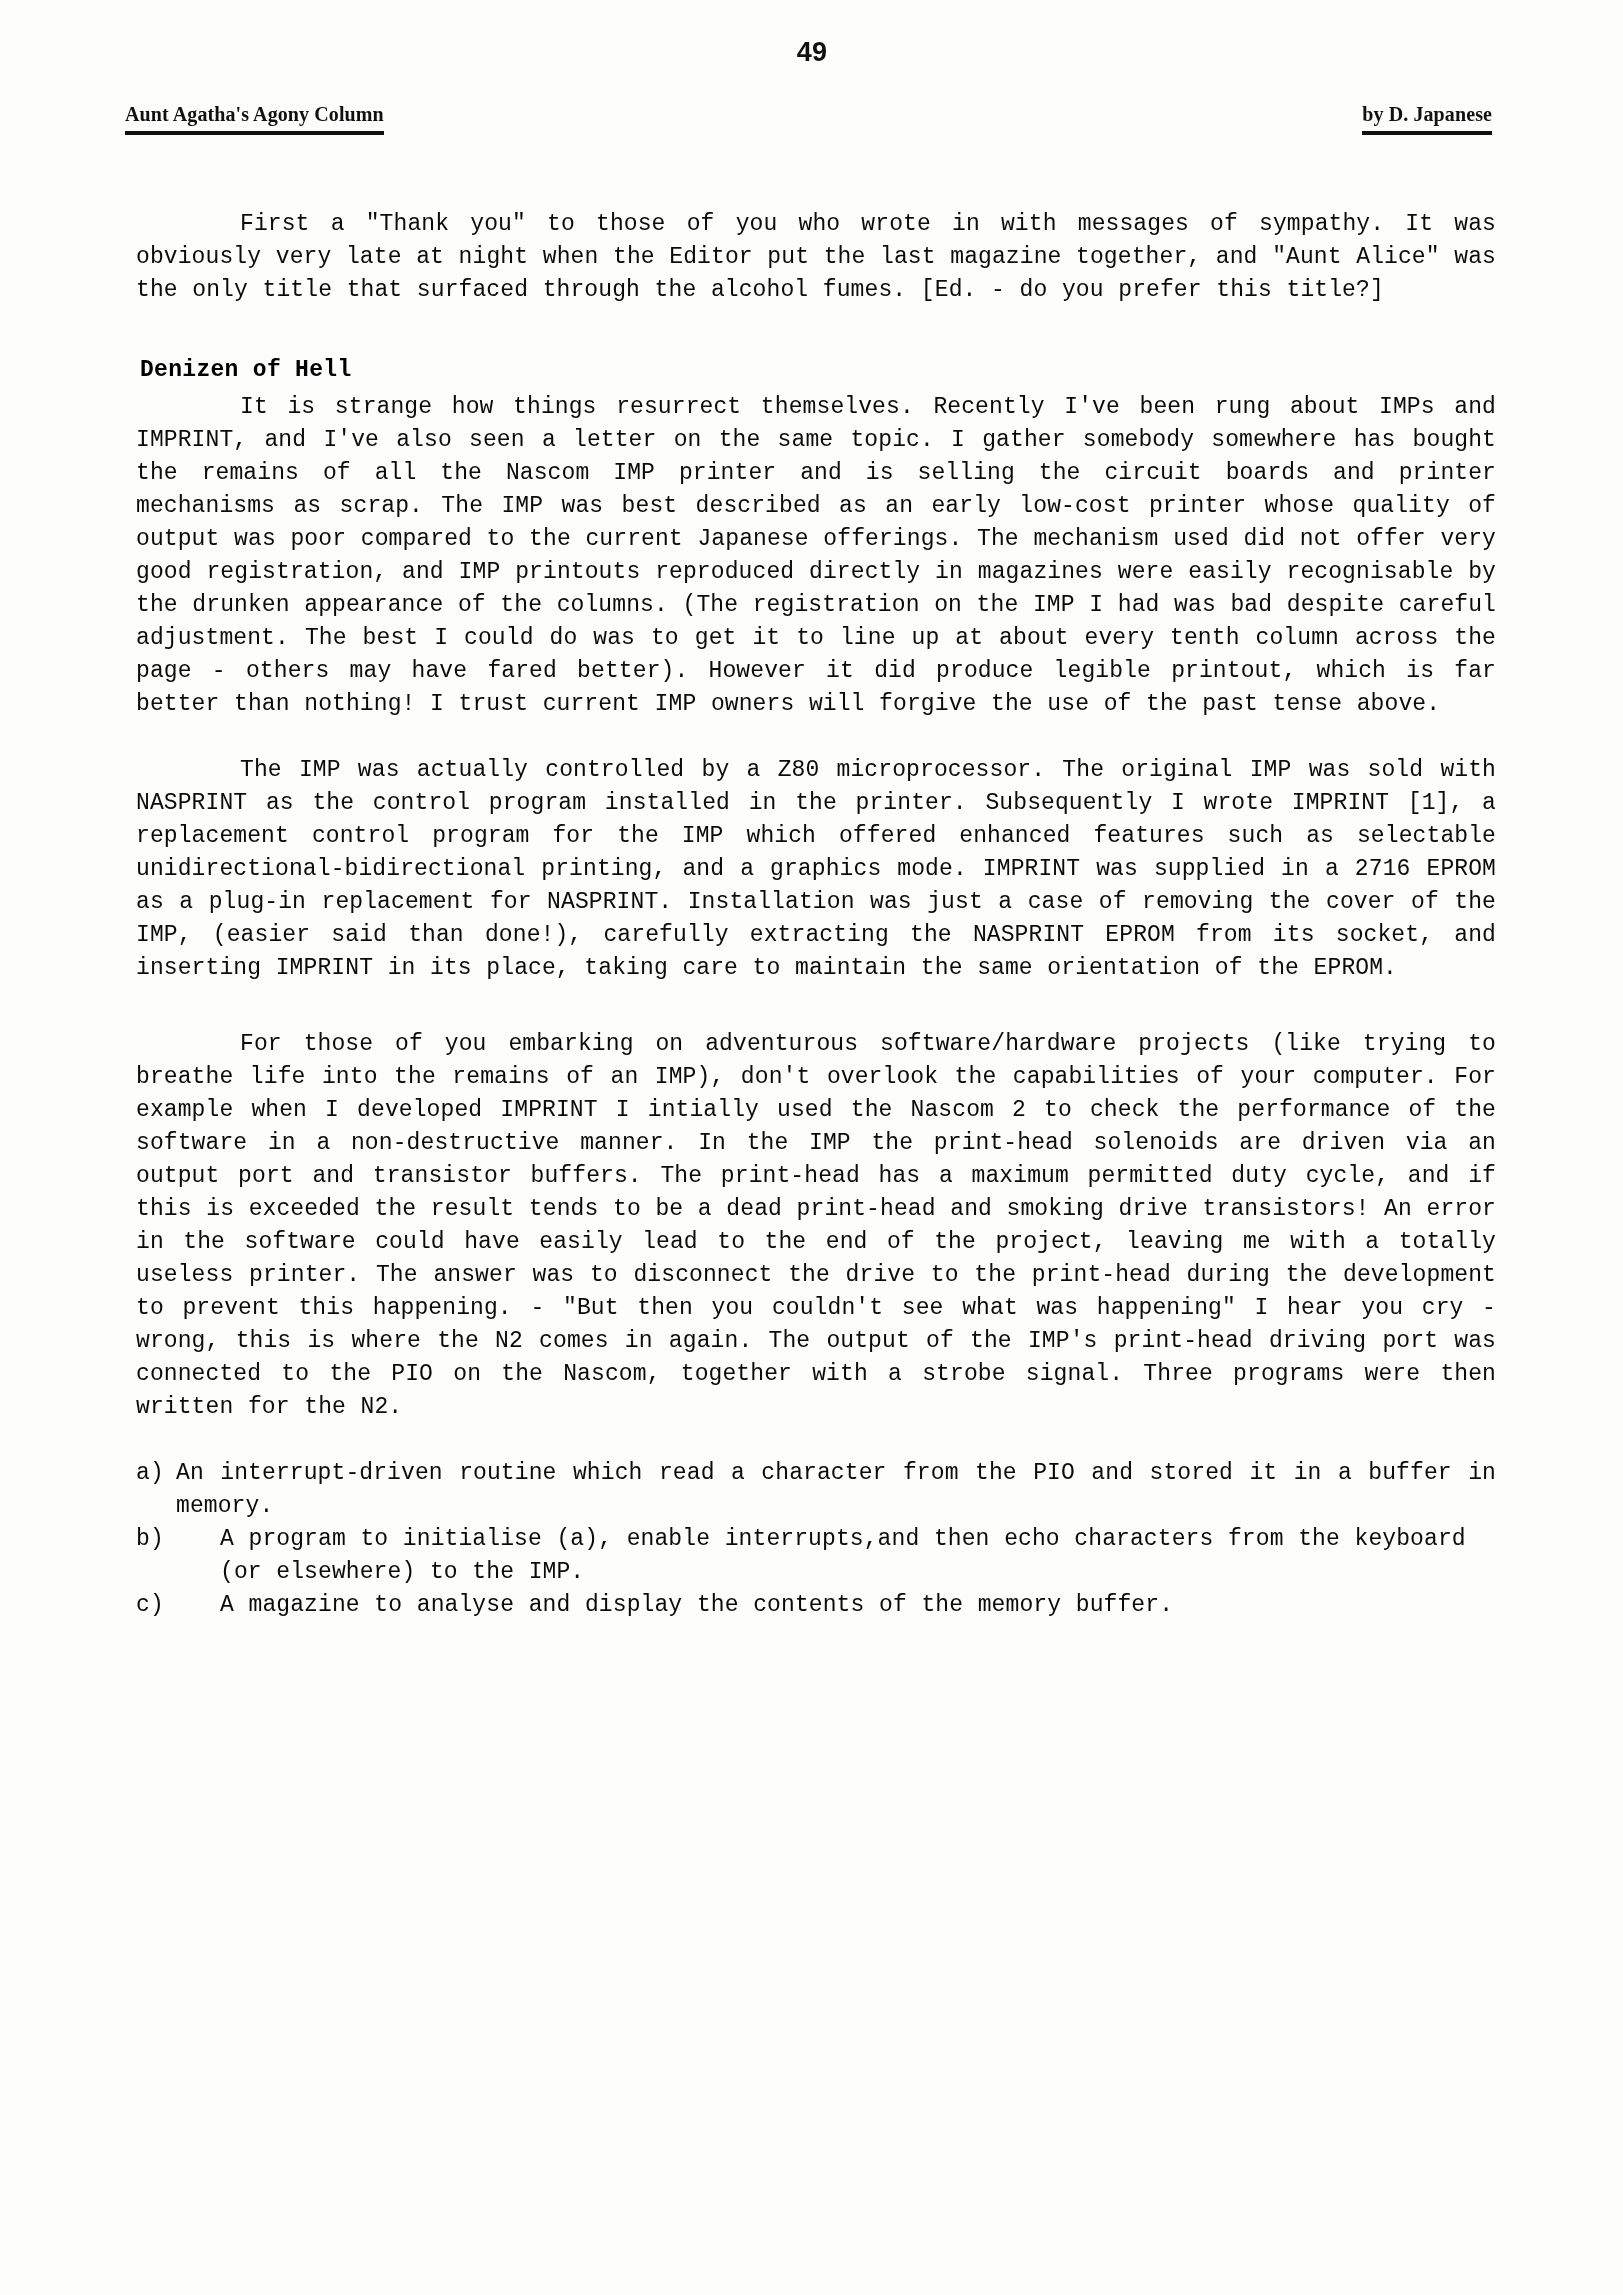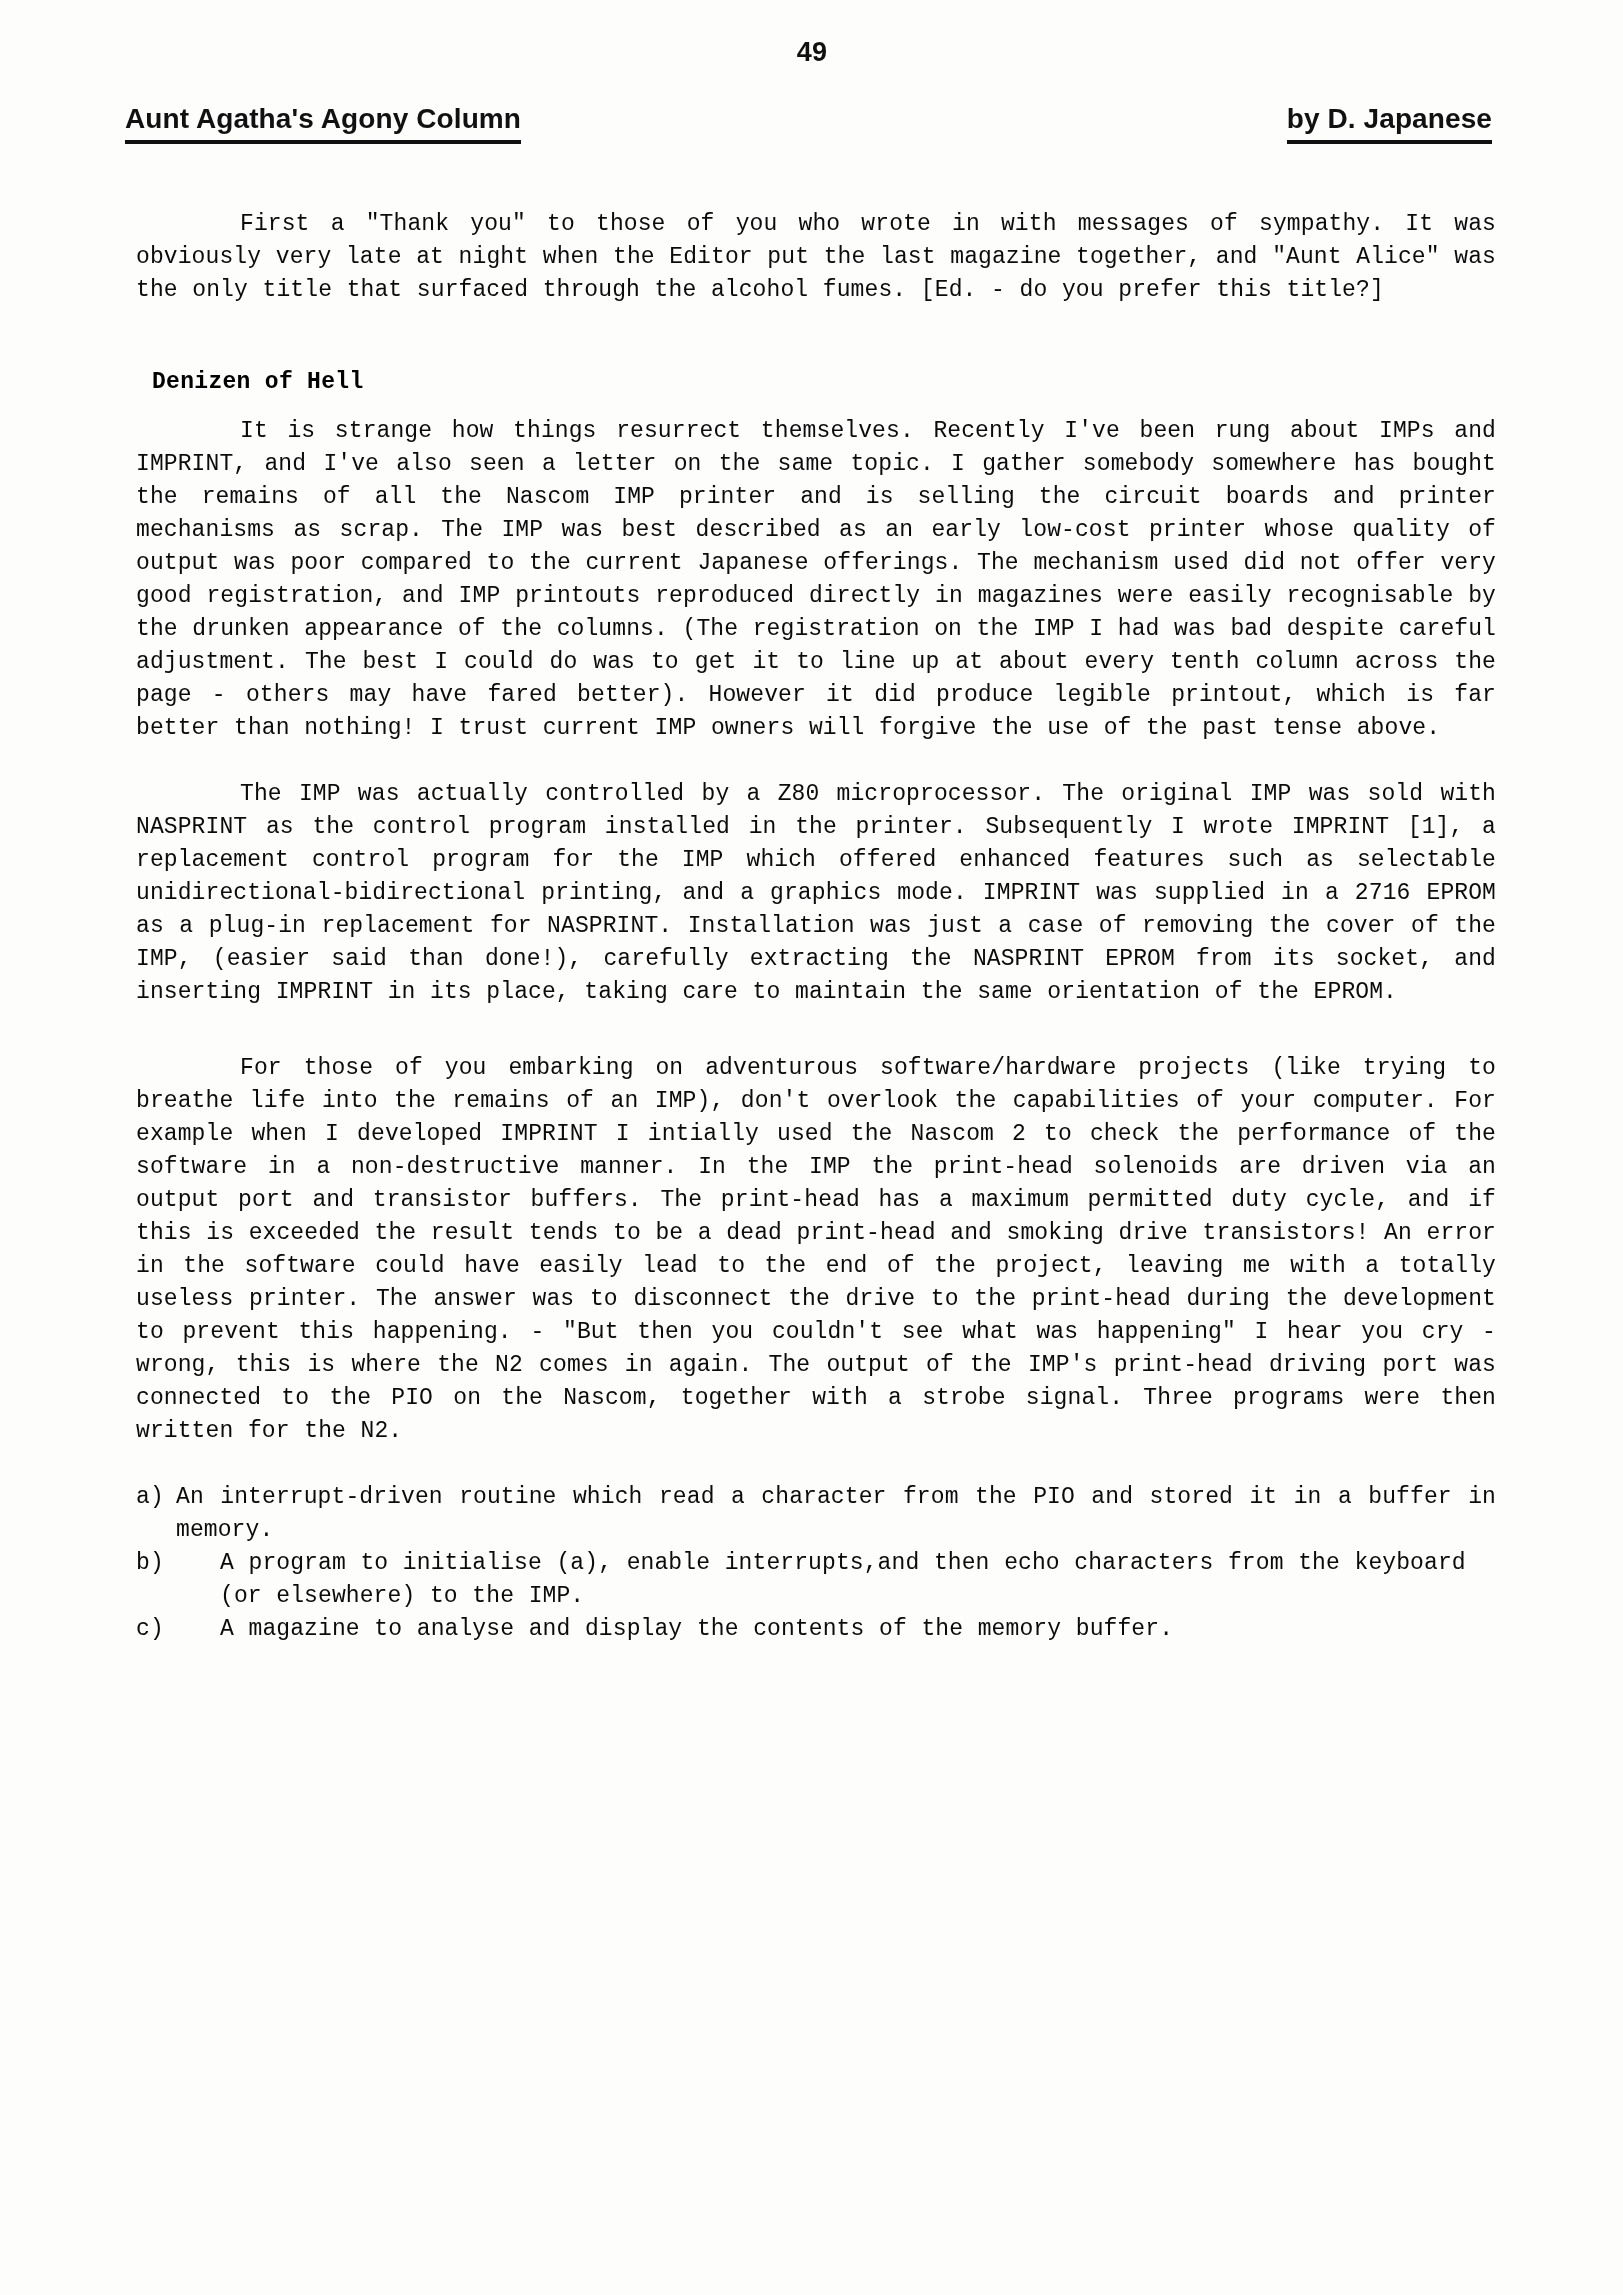--- a/index.html
+++ b/index.html
@@ -37,23 +37,23 @@
     position: absolute;
     top: 104px;
     left: 125px;
     width: 1367px;
     display: flex;
     justify-content: space-between;
     align-items: flex-end;
   }
   .masthead-title,
   .masthead-byline {
-    font-family: Liberation Sans, sans-serif;
+    font-family: Liberation Serif, serif;
     font-weight: 700;
-    font-size: 28px;
+    font-size: 20px;
     line-height: 1.05;
     letter-spacing: 0.1px;
     color: #111;
     white-space: nowrap;
     padding-bottom: 6.2px;
     border-bottom: 4.2px solid #111;
   }
 
   
   .body-block {
@@ -72,21 +72,21 @@
     letter-spacing: 0.1px;
     word-spacing: 0.7px;
     text-indent: 104px;
     color: #0b0b0b;
   }
 
   .gap-para   { height: 33px; }
   .gap-section{ height: 43px; }
 
   h2.section-heading {
-    margin: 16px;
+    margin: 4px;
     font-size: 23px;
     line-height: 33px;
     font-weight: 700;
     letter-spacing: 0.3px;
     color: #000;
   }
 
   
   ol.lettered {
     list-style: none;

